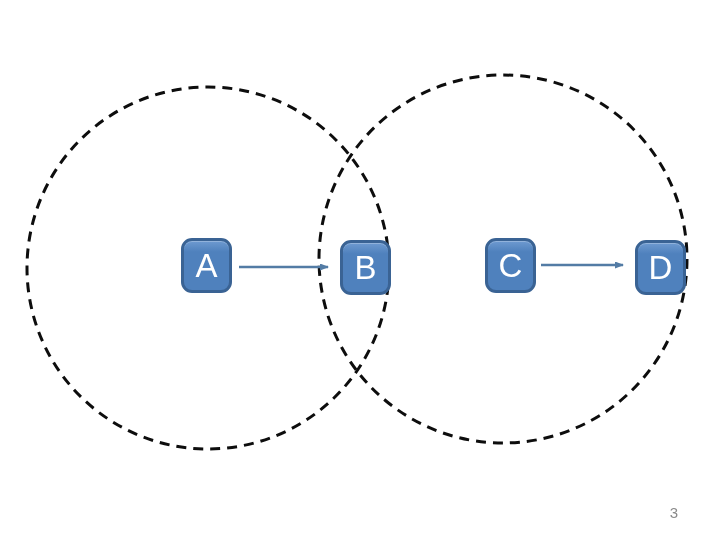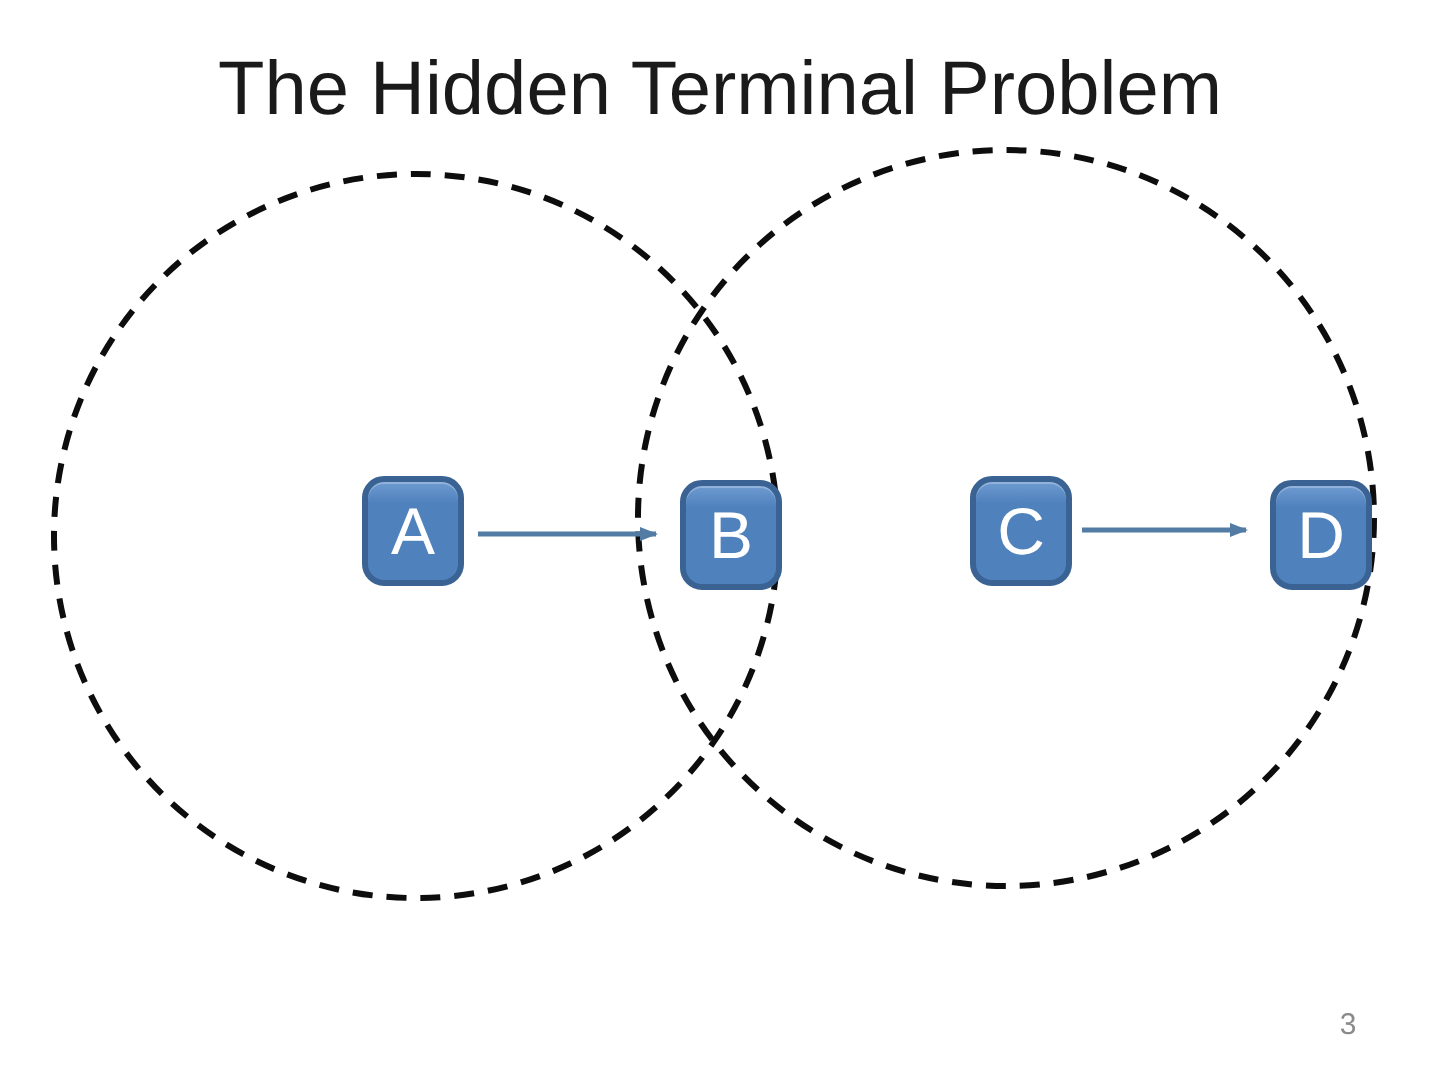--- a/index.html
+++ b/index.html
@@ -86,21 +86,20 @@
     text-align:center;
     font-size:15px;
     color:var(--page-number);
   }
 </style>
 </head>
 <body>
 
 <div class="slide">
 
-  <div class="slide-title">The Hidden Terminal Problem</div>
 
   <svg class="diagram-svg" viewBox="0 0 720 540">
     <defs>
       <marker id="arrowhead" markerWidth="10" markerHeight="8" refX="8" refY="3.5" orient="auto" markerUnits="userSpaceOnUse">
         <path d="M0,0 L9,3.5 L0,7 Z" class="arrow-head"></path>
       </marker>
     </defs>
 
     <circle class="range-circle" cx="208" cy="268" r="181"></circle>
     <circle class="range-circle" cx="503" cy="259" r="184"></circle>

